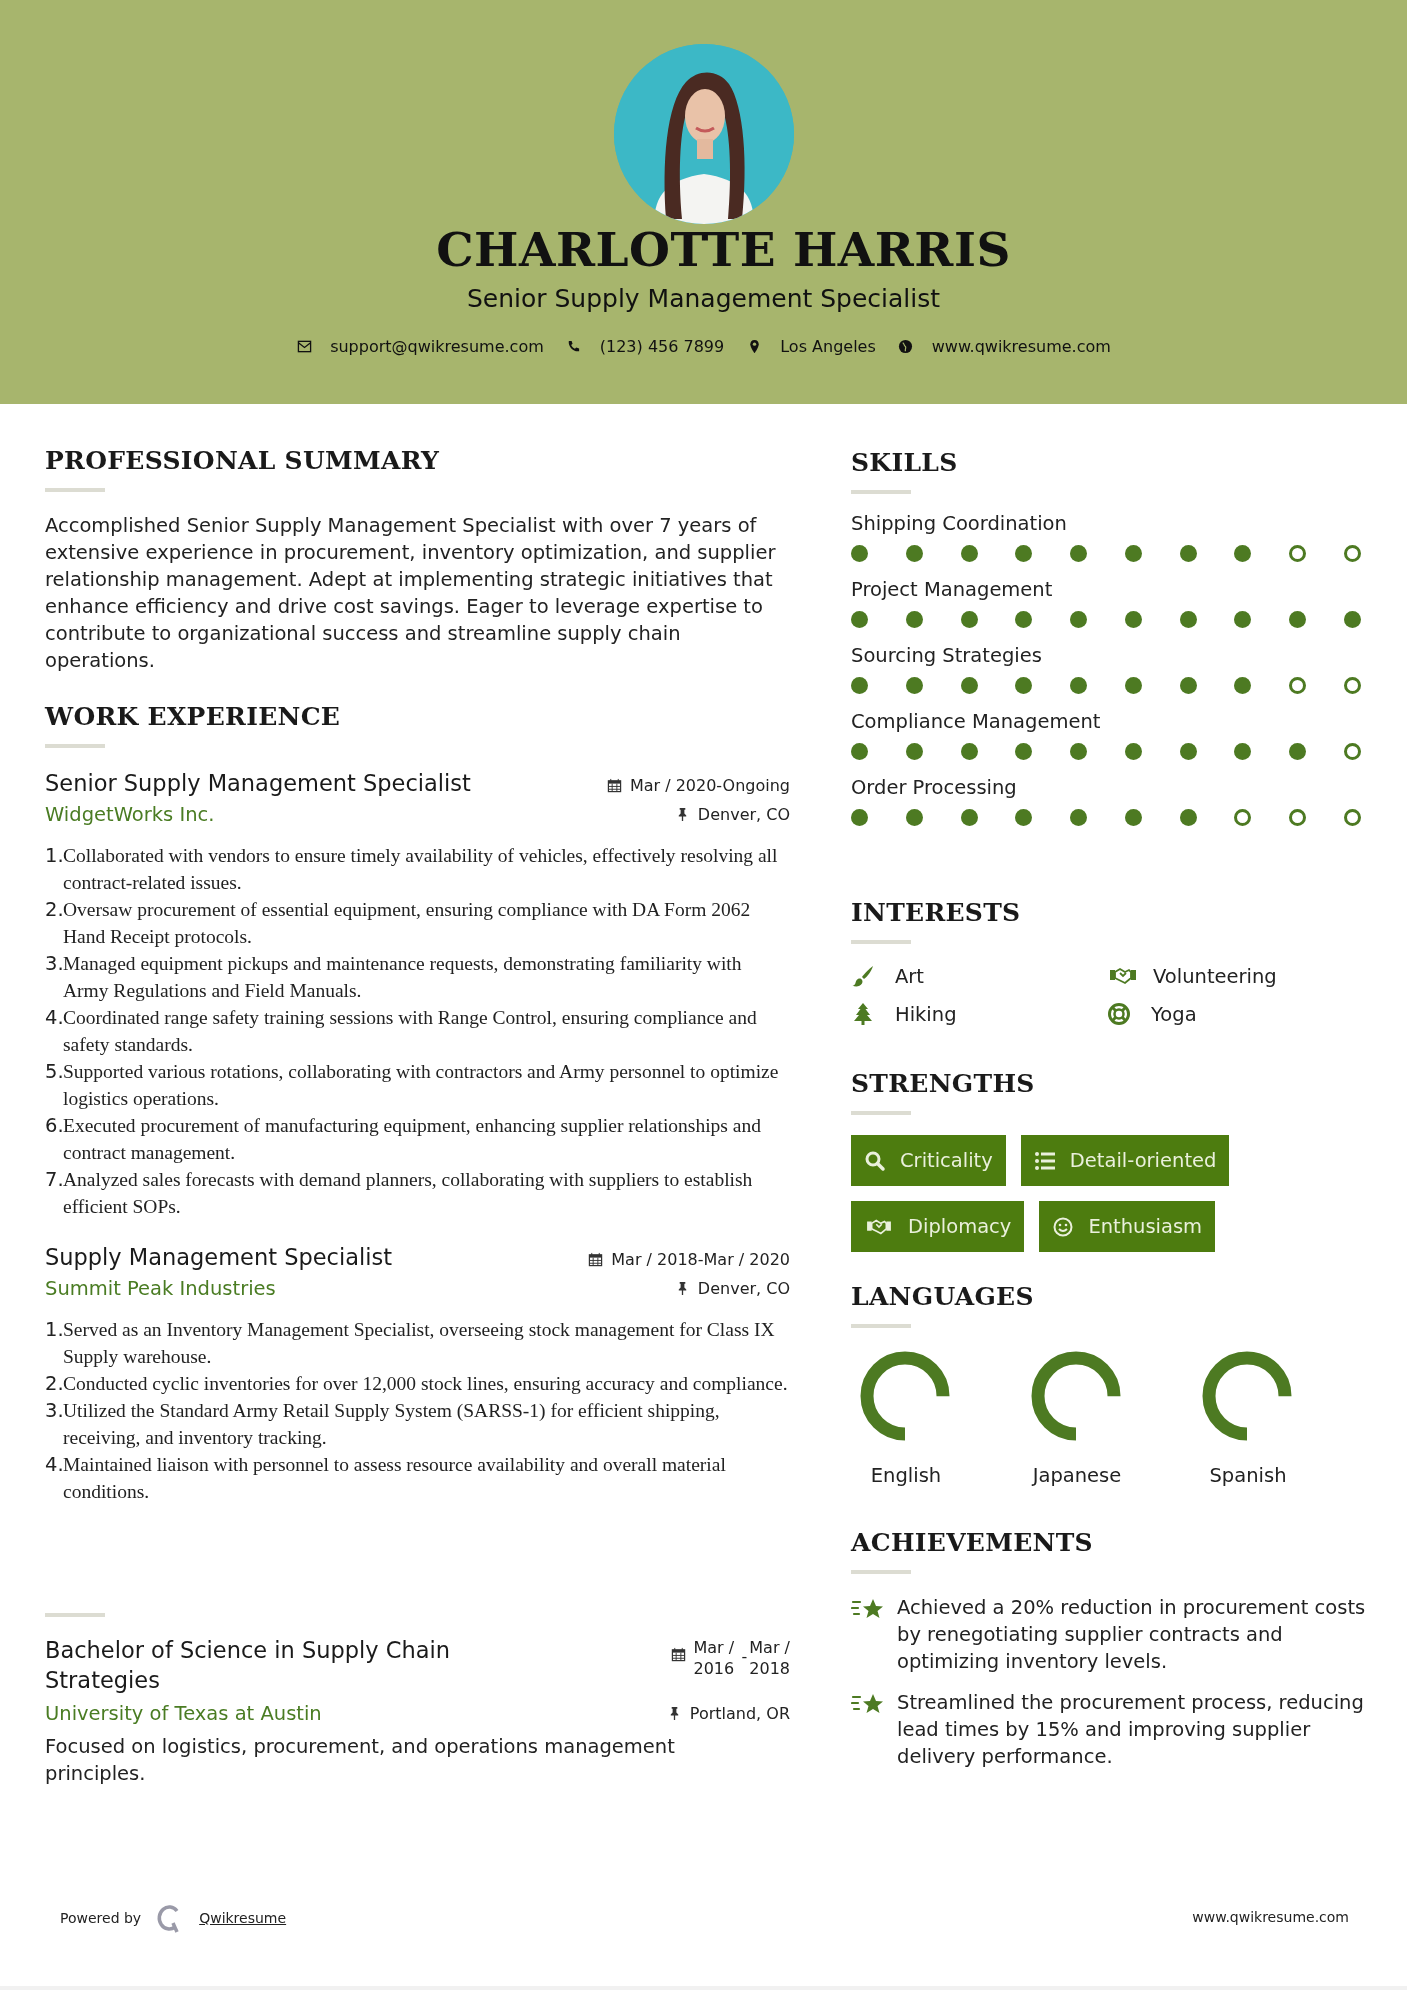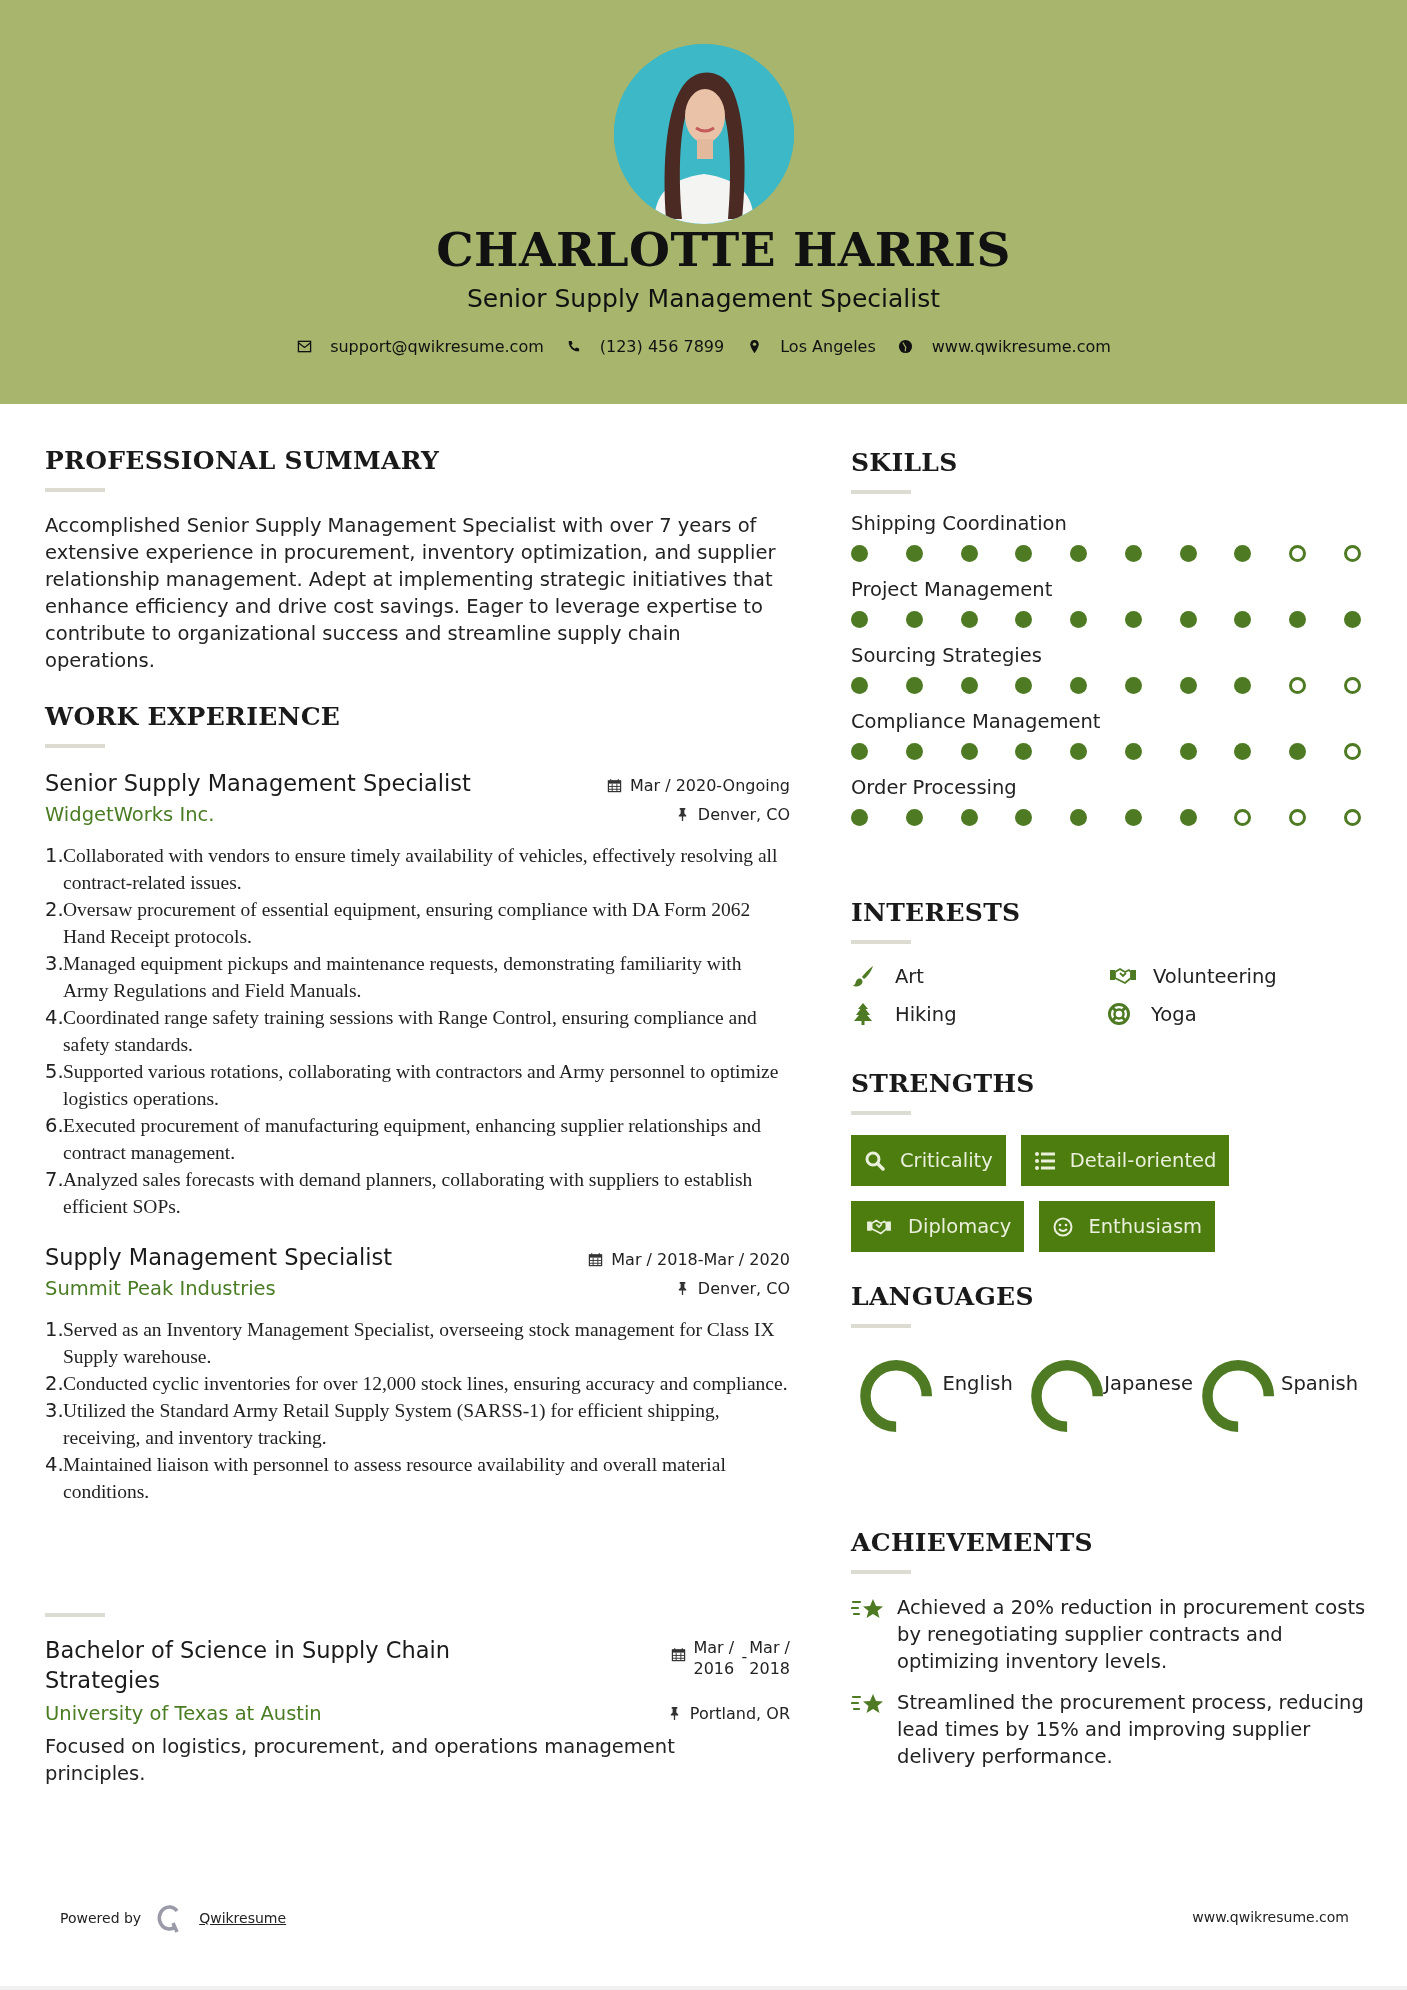--- a/index.html
+++ b/index.html
@@ -46,21 +46,21 @@
 
   .interests { display: grid; grid-template-columns: 256px 250px; row-gap: 14px; margin-top: 20px; }
   .interest { display: flex; align-items: center; font-size: 19.5px; color: #222; }
   .interest svg { width: 24px; height: 24px; margin-right: 20px; }
 
   .strengths { display: flex; flex-wrap: wrap; margin-top: 20px; width: 520px; }
   .pill { background: #4d7c0f; color: #eaf0dc; font-size: 19.5px; height: 51px; padding: 0 13px; display: flex; align-items: center; margin: 0 15px 15px 0; }
   .pill svg { width: 22px; height: 22px; margin-right: 14px; }
 
   .langs { display: flex; margin-top: 22px; }
-  .lang { width: 171px; display: flex; flex-direction: row; align-items: flex-start; }
+  .lang { width: 171px; display: flex; flex-direction: column; align-items: flex-start; }
   .lang svg { width: 92px; height: 92px; margin-left: 8px; }
   .lang-label { font-size: 19.5px; color: #222; margin-top: 22px; width: 110px; text-align: center; }
 
   .ach { display: flex; margin-top: 14px; }
   .ach svg { width: 34px; height: 26px; margin-right: 12px; flex: 0 0 34px; margin-top: 2px; }
   .ach-text { font-size: 19.5px; line-height: 27px; color: #222; }
 
   .footer { position: absolute; left: 0; top: 1895px; width: 1407px; height: 40px; }
   .powered { position: absolute; left: 60px; top: 8px; display: flex; align-items: center; font-size: 14px; color: #222; }
   .powered .qlogo { width: 30px; height: 30px; margin: 0 14px 0 14px; }

